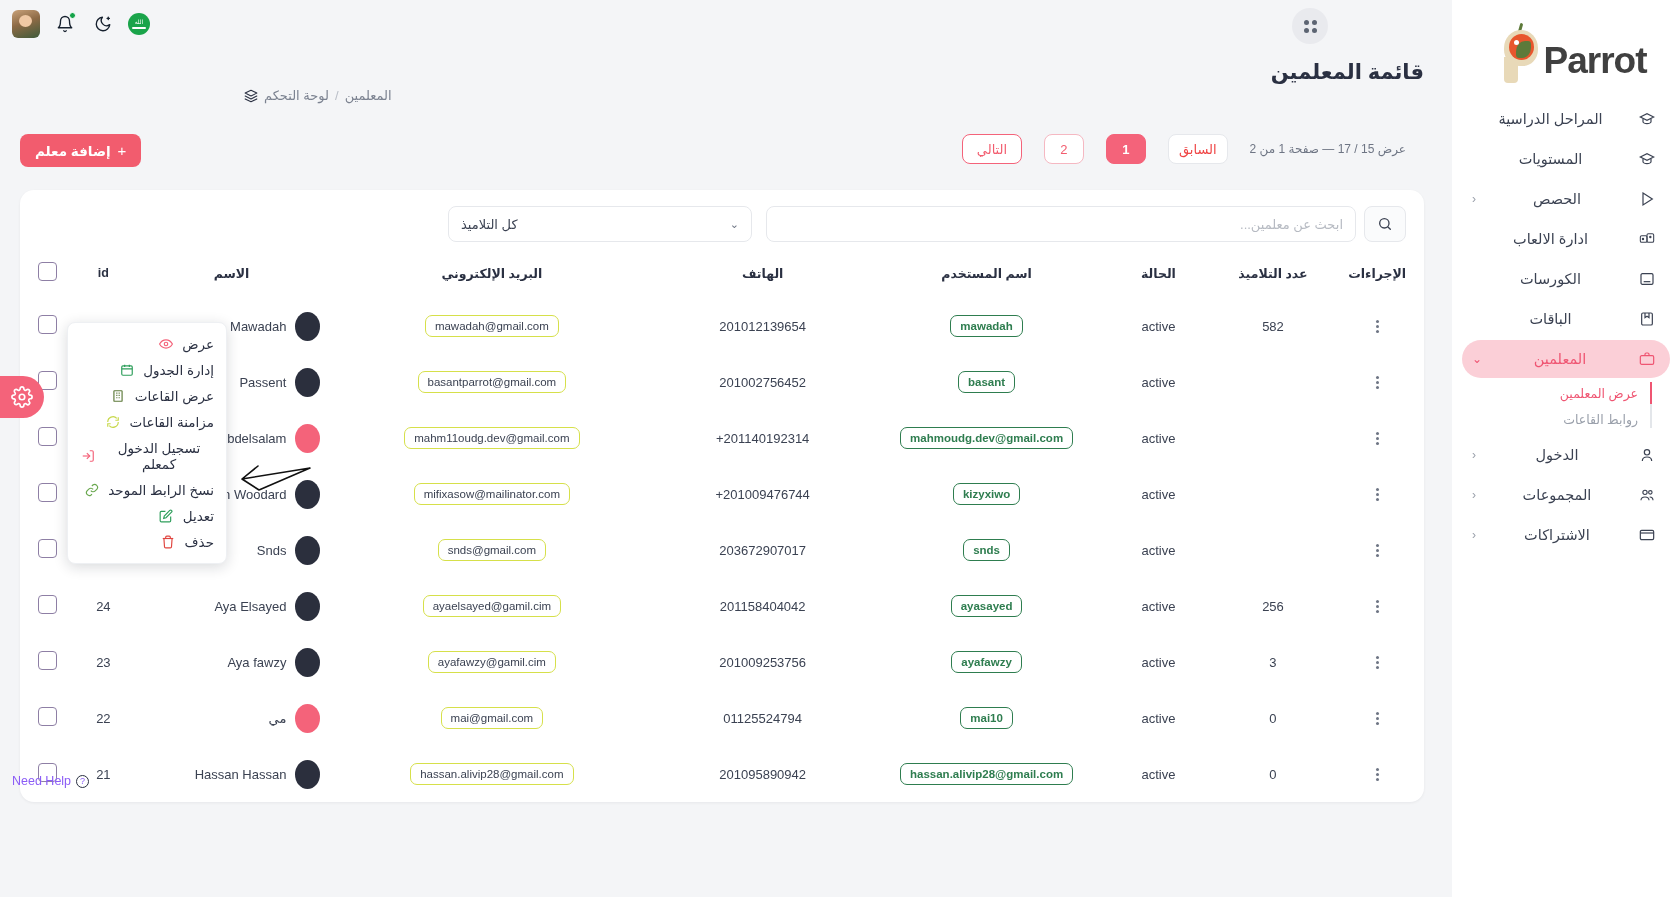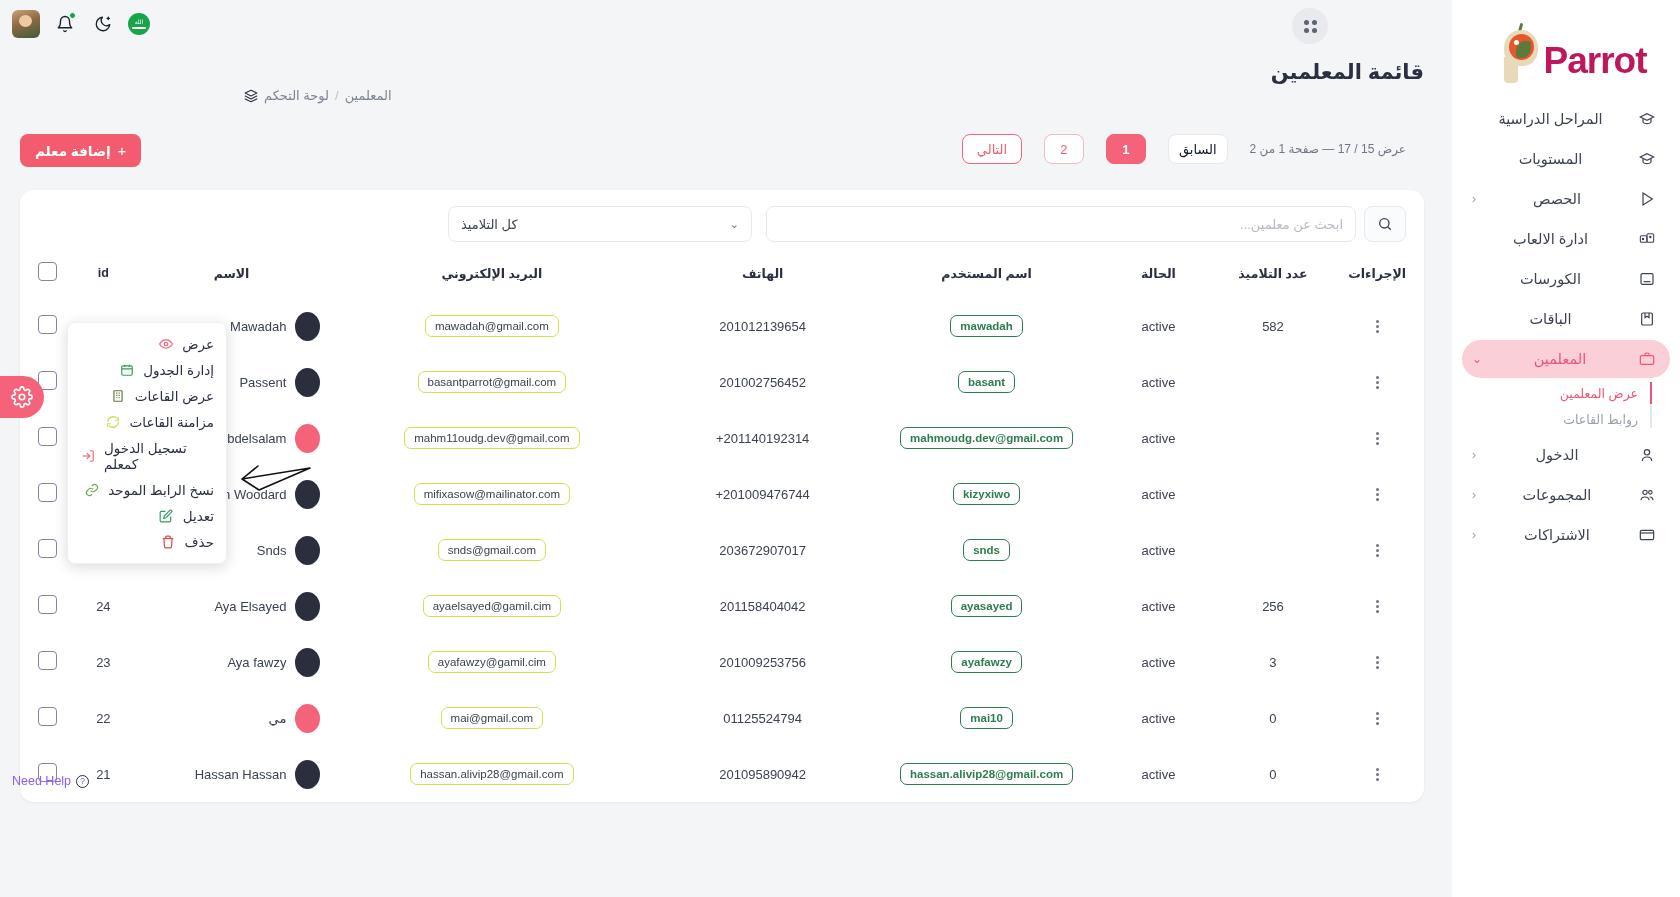--- a/index.html
+++ b/index.html
@@ -66,21 +66,21 @@
     width: 15px; height: 17px;
     background: #5d7a3a; border-radius: 60% 20% 60% 20%;
   }
   .logo-bird .eye {
     position: absolute; left: 16px; top: 19px;
     width: 5px; height: 5px; background: #fff; border-radius: 50%;
   }
   .logo-text {
     font-size: 37px;
     font-weight: 700;
-    color: #be185d;
+    color: #404040;
     letter-spacing: -1px;
     line-height: 44px;
     margin-right: -4px;
   }
 
   .nav { margin-top: 12px; direction: rtl; }
   .nav-item {
     position: relative;
     display: flex;
     align-items: center;
@@ -252,21 +252,21 @@
     direction: rtl; white-space: nowrap;
   }
   .pg-btn {
     min-width: 48px; height: 30px;
     border-radius: 8px;
     display: flex; align-items: center; justify-content: center;
     font-size: 13px; cursor: pointer;
     font-family: inherit;
     padding: 0 10px;
   }
-  .pg-prev { border: 1px solid #e6e8ec; background: #fff; color: #0f172a; }
+  .pg-prev { border: 1px solid #e6e8ec; background: #fff; color: #ef4444; }
   .pg-num { border: 1px solid #f5b8c2; background: #fff; color: #f25c6e; min-width: 40px; }
   .pg-num.current { background: #f4637a; border-color: #f4637a; color: #fff; font-weight: 700; }
   .pg-next { border: 1px solid #f4637a; background: #fff; color: #f25c6e; min-width: 60px; }
 
   
   .card {
     position: absolute;
     top: 190px; right: 256px; left: 20px;
     height: 612px;
     background: #fff;
@@ -409,21 +409,21 @@
     font-size: 13.5px;
     color: #2a3042;
     cursor: pointer;
     flex-direction: row-reverse;
   }
   .ctx-item .cx-ico {
     width: 15px; height: 15px;
     display: inline-flex; align-items: center; justify-content: center;
     flex: 0 0 15px;
   }
-  .ctx-item .cx-label { text-align: left; }
+  .ctx-item .cx-label { text-align: center; }
 
   
   .arrow-annot {
     position: absolute;
     left: 232px; top: 462px;
     width: 80px; height: 34px;
     z-index: 45;
     pointer-events: none;
   }
 

